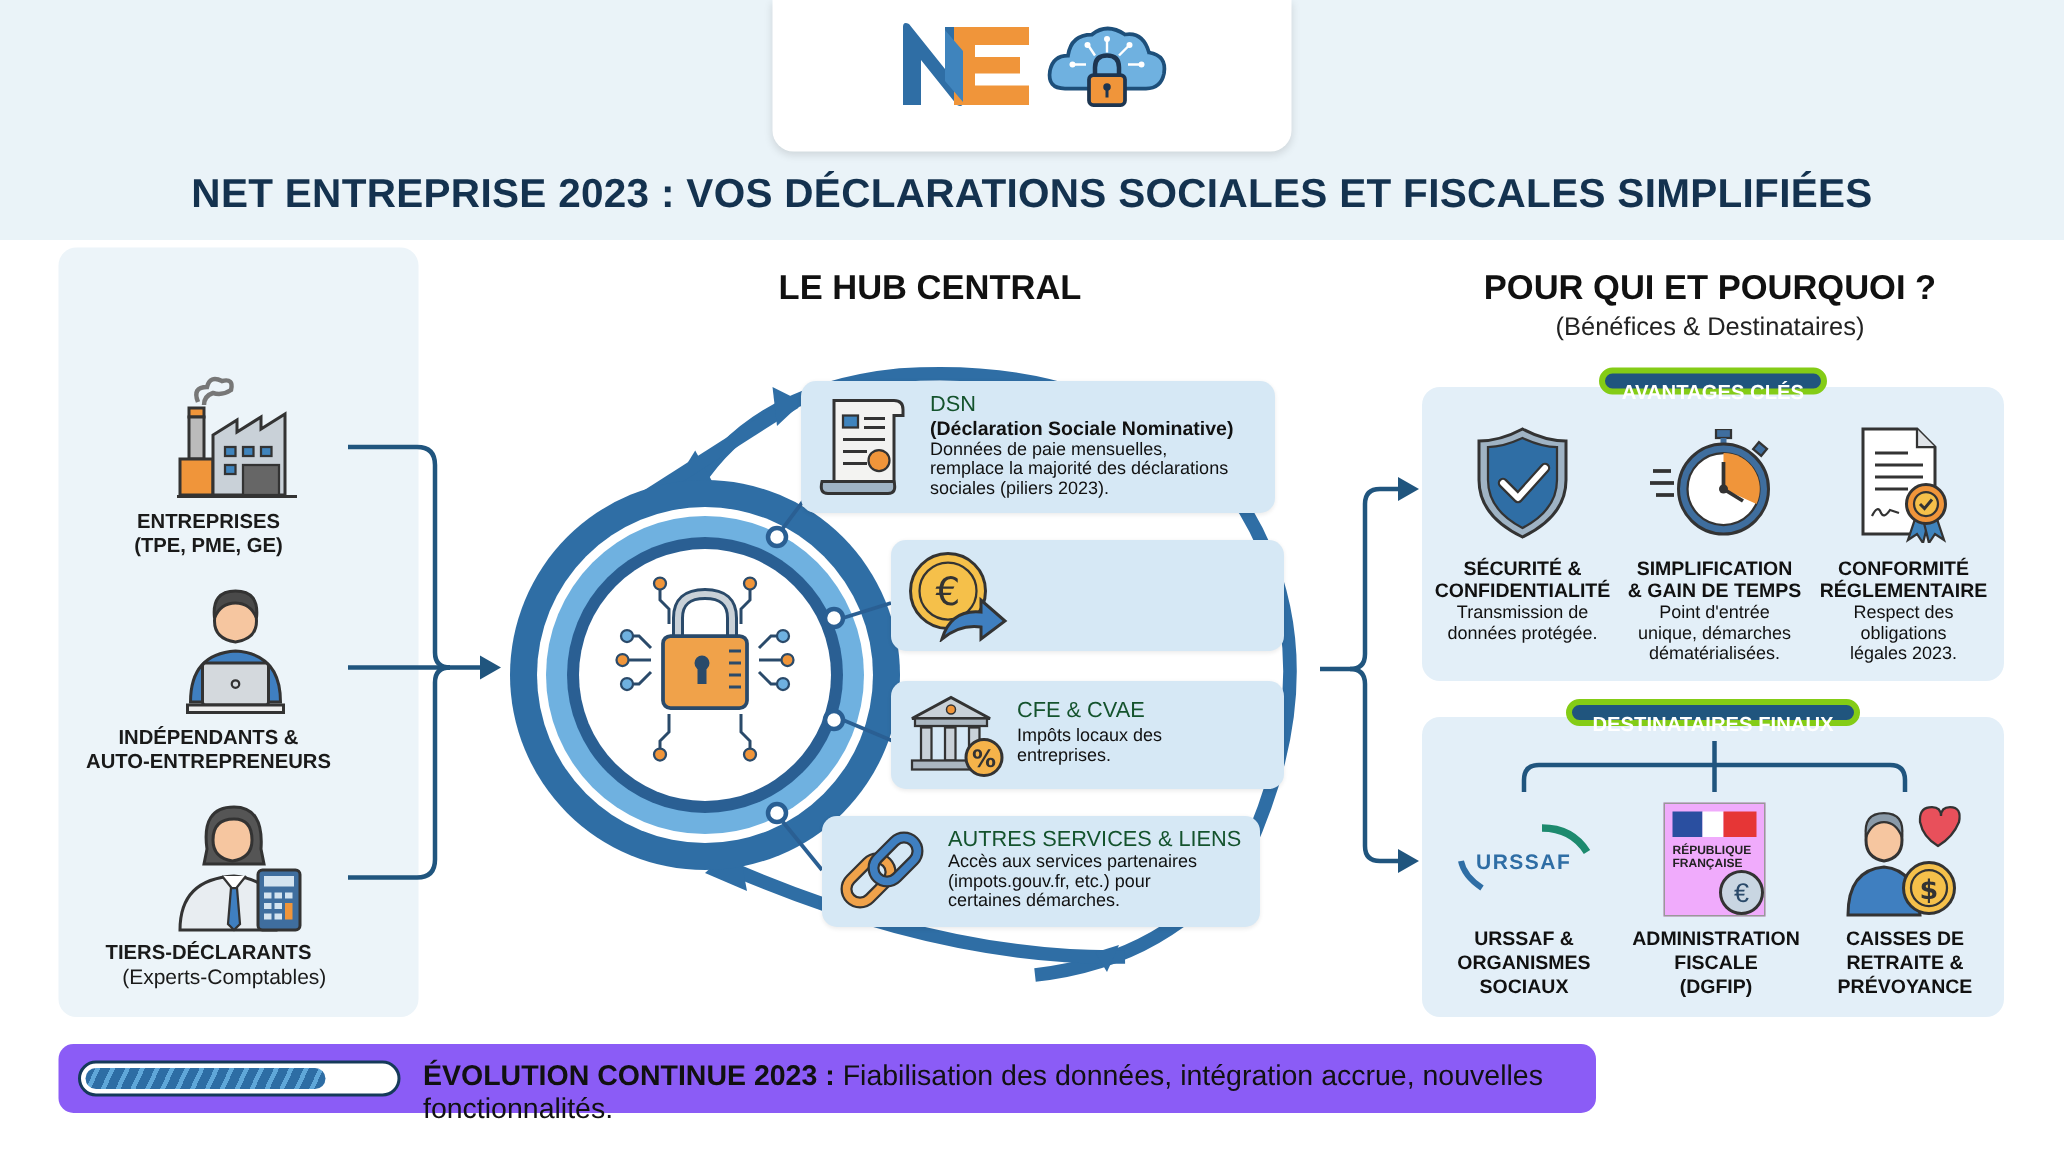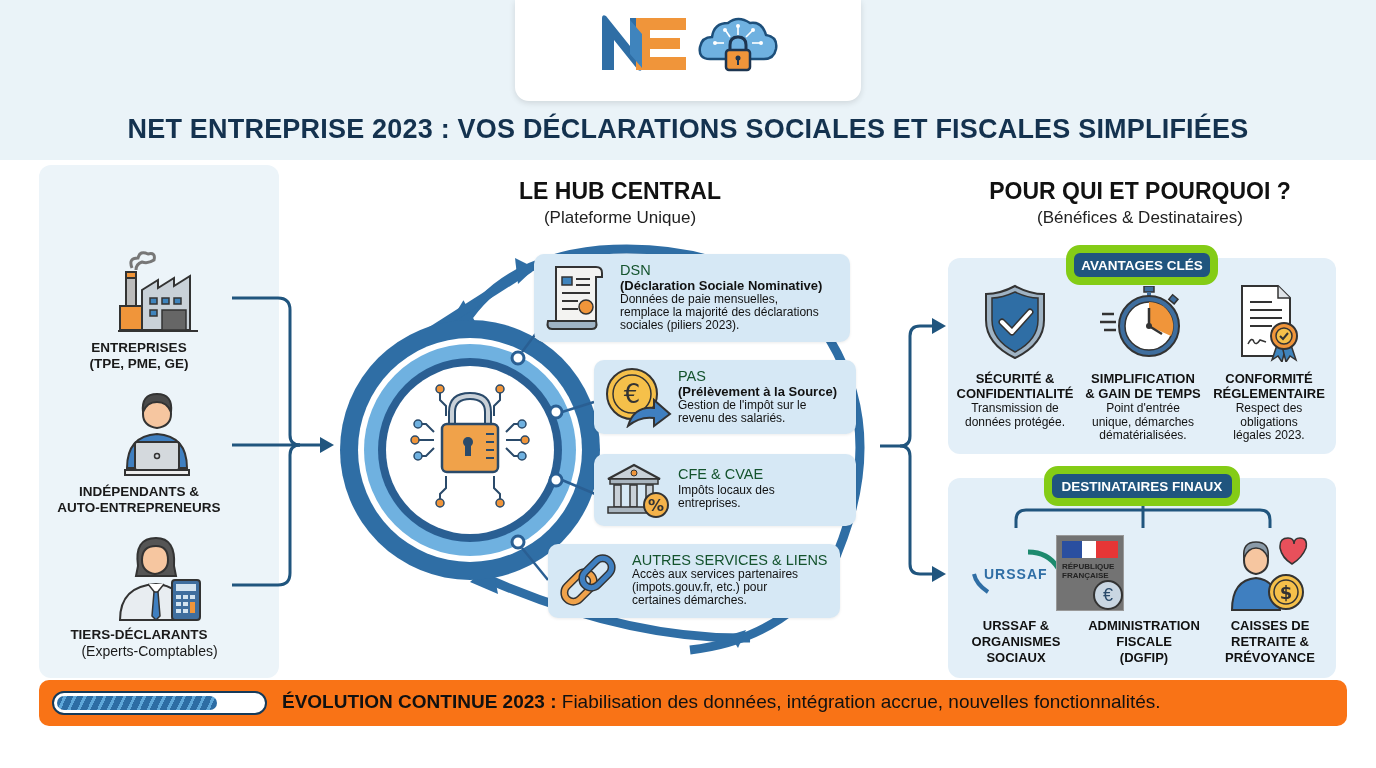--- a/index.html
+++ b/index.html
@@ -24,30 +24,30 @@
   .user .sub { font-size: 14px; color: #1a1a1a; line-height: 17px; padding-left: 21px; }
 
   .service { position: absolute; background: #d6e8f5; border-radius: 10px; box-shadow: 0 1px 3px rgba(0,0,0,0.08); }
   .service .ico { position: absolute; left: 10px; top: 50%; transform: translateY(-50%); }
   .service .txt { position: absolute; }
   .service .t1 { font-size: 14.5px; font-weight: 400; color: #14532d; line-height: 16px; }
   .service .t2 { font-size: 13px; font-weight: 700; color: #111; line-height: 15px; }
   .service .t3 { font-size: 12px; color: #111; line-height: 13px; }
 
   .right-box { position: absolute; background: #e3eff8; border-radius: 12px; }
-  .pill { position: absolute; background: #20557e; color: #fff; font-size: 13.5px; font-weight: 700; border-radius: 14px; text-align: center; line-height: 26px; height: 40px; border: 8px solid #84cc16; }
+  .pill { position: absolute; background: #20557e; color: #fff; font-size: 13.5px; font-weight: 700; border-radius: 14px; text-align: center; line-height: 26px; height: 18px; border: 4px solid #84cc16; }
 
   .benefit { position: absolute; text-align: center; }
   .benefit .bt { font-size: 13px; font-weight: 700; color: #111; line-height: 15px; }
   .benefit .bd { font-size: 12px; color: #111; line-height: 13.5px; margin-top: 1px; }
 
   .recip { position: absolute; text-align: center; }
   .recip .rt { font-size: 13px; font-weight: 700; color: #111; line-height: 16px; }
 
-  .footer { position: absolute; left: 39px; top: 680px; width: 1308px; height: 46px; background: #f97316; border-radius: 10px; }
+  .footer { position: absolute; left: 39px; top: 696px; width: 1025px; height: 46px; background: #8b5cf6; border-radius: 10px; }
   .progress { position: absolute; left: 13px; top: 11px; width: 215px; height: 24px; border: 2.5px solid #153a5a; border-radius: 12px; background: #fff; padding: 3px; }
   .progress .fill { height: 100%; width: 78%; border-radius: 8px; background: repeating-linear-gradient(115deg, #2d6da4 0 6px, #5fa7d9 6px 9px); }
   .footer .ftxt { position: absolute; left: 243px; top: 11px; font-size: 19px; color: #111; }
   .footer .ftxt b { font-weight: 700; }
   svg { display: block; }
 </style>
 </head>
 <body>
 
 <div class="top-band"></div>
@@ -84,21 +84,20 @@
 </div>
 
 <div class="main-title">NET ENTREPRISE 2023 : VOS DÉCLARATIONS SOCIALES ET FISCALES SIMPLIFIÉES</div>
 
 <div class="col-head" style="left:39px; top:178px; width:240px;">
   <div class="h">QUI DÉCLARE ?</div>
   <div class="s">(Les Utilisateurs)</div>
 </div>
 <div class="col-head" style="left:470px; top:178px; width:300px;">
   <div class="h">LE HUB CENTRAL</div>
-  <div class="s">(Plateforme Unique)</div>
 </div>
 <div class="col-head" style="left:960px; top:178px; width:360px;">
   <div class="h">POUR QUI ET POURQUOI ?</div>
   <div class="s">(Bénéfices &amp; Destinataires)</div>
 </div>
 
 <div class="left-panel"></div>
 
 <div style="position:absolute; left:118px; top:248px;">
   <svg width="86" height="86" viewBox="0 0 86 86">
@@ -259,26 +258,20 @@
   </div>
 </div>
 
 <div class="service" style="left:594px; top:360px; width:262px; height:74px;">
   <svg class="ico" width="68" height="62" viewBox="0 0 68 62">
     <circle cx="28" cy="28" r="25" fill="#f5c04a" stroke="#333" stroke-width="2"></circle>
     <circle cx="28" cy="28" r="19" fill="none" stroke="#333" stroke-width="1.5"></circle>
     <text x="28" y="37" text-anchor="middle" font-size="26" font-family="DejaVu Sans, sans-serif" fill="#333">€</text>
     <path d="M24 60 Q30 40 50 42 L50 34 L66 48 L50 60 L50 52 Q36 50 24 60 Z" fill="#3f7fc0" stroke="#333" stroke-width="2"></path>
   </svg>
-  <div class="txt" style="left:84px; top:8px;">
-    <div class="t1">PAS</div>
-    <div class="t2">(Prélèvement à la Source)</div>
-    <div class="t3">Gestion de l'impôt sur le</div>
-    <div class="t3">revenu des salariés.</div>
-  </div>
 </div>
 
 <div class="service" style="left:594px; top:454px; width:262px; height:72px;">
   <svg class="ico" width="66" height="58" viewBox="0 0 66 58">
     <path d="M4 18 L30 4 L56 18 Z" fill="#c9d1d8" stroke="#333" stroke-width="2"></path>
     <circle cx="30" cy="12" r="3" fill="#f0953a" stroke="#333" stroke-width="1"></circle>
     <rect x="6" y="18" width="48" height="5" fill="#aab6c0" stroke="#333" stroke-width="1.5"></rect>
     <g fill="#c9d1d8" stroke="#333" stroke-width="1.5">
         <rect x="10" y="24" width="7" height="22"></rect>
         <rect x="26" y="24" width="7" height="22"></rect>
@@ -392,21 +385,21 @@
 <div class="pill" style="left:1044px; top:466px; width:196px;">DESTINATAIRES FINAUX</div>
 
 <div style="position:absolute; left:968px; top:548px; width:96px; height:50px;">
   <svg width="96" height="50" viewBox="0 0 96 50" style="position:absolute; left:0; top:0;">
     <path d="M60 4 Q80 4 90 20" fill="none" stroke="#1d8a6e" stroke-width="5"></path>
     <path d="M6 26 Q8 36 20 44" fill="none" stroke="#2f6ea5" stroke-width="4"></path>
   </svg>
   <div style="position:absolute; left:16px; top:18px; font-size:14px; font-weight:700; color:#2f6ea5; letter-spacing:1px;">URSSAF</div>
 </div>
 
-<div style="position:absolute; left:1056px; top:535px; width:68px; height:76px; background:#737373; border:1.5px solid #999;">
+<div style="position:absolute; left:1109px; top:535px; width:68px; height:76px; background:#f0abfc; border:1.5px solid #999;">
   <div style="position:absolute; left:5px; top:5px; width:20px; height:17px; background:#2a4fa0;"></div>
   <div style="position:absolute; left:25px; top:5px; width:14px; height:17px; background:#fff;"></div>
   <div style="position:absolute; left:39px; top:5px; width:22px; height:17px; background:#e63636;"></div>
   <div style="position:absolute; left:5px; top:26px; font-size:8px; font-weight:700; color:#222; line-height:9px;">RÉPUBLIQUE</div>
   <div style="position:absolute; left:5px; top:35px; font-size:8px; font-weight:700; color:#222; line-height:9px;">FRANÇAISE</div>
   <div style="position:absolute; left:36px; top:44px; width:30px; height:30px; border-radius:50%; background:#c9d6e2; border:2px solid #333; text-align:center; line-height:26px; font-size:18px; color:#2a4a6a;">€</div>
 </div>
 
 <svg style="position:absolute; left:1228px; top:536px;" width="80" height="76" viewBox="0 0 80 76">
   <path d="M52 10 Q52 2 60 2 Q66 2 66 8 Q66 2 72 2 Q80 2 78 12 Q74 22 64 28 Q54 22 52 12 Z" fill="#e8505b" stroke="#333" stroke-width="1.5"></path>

